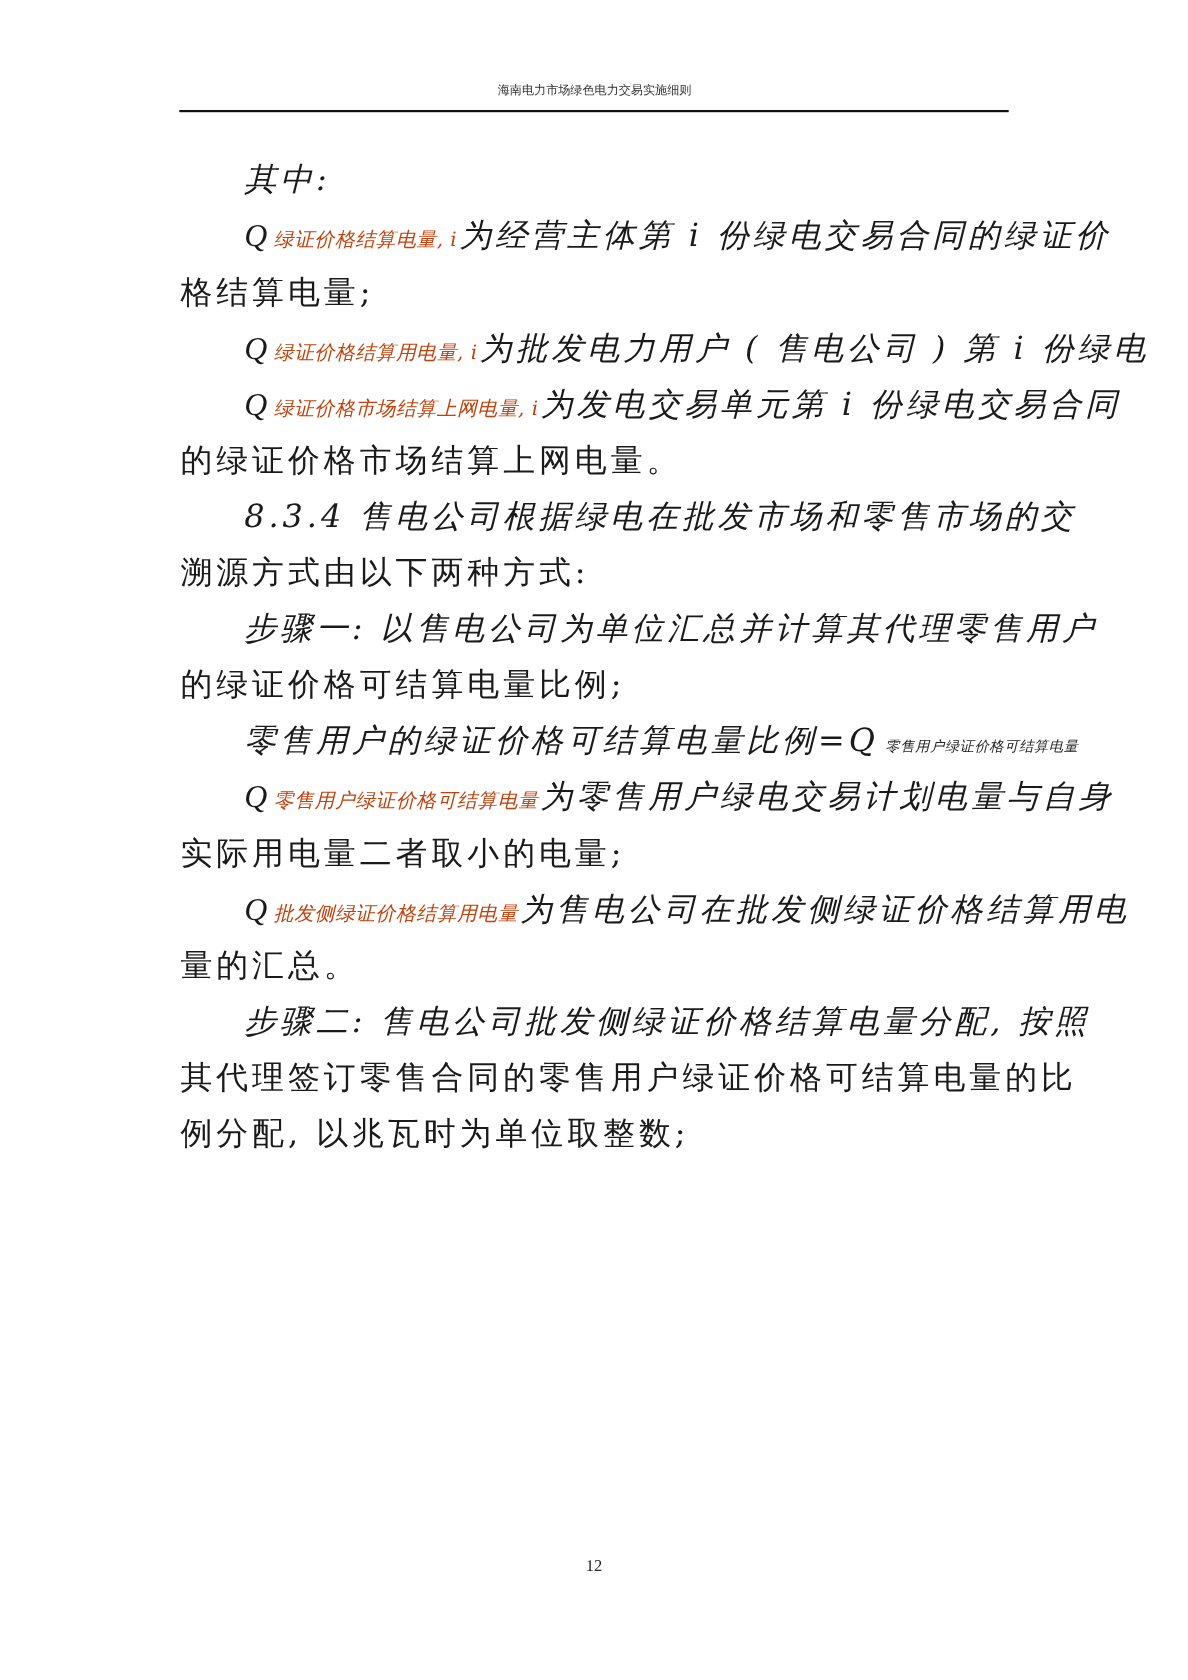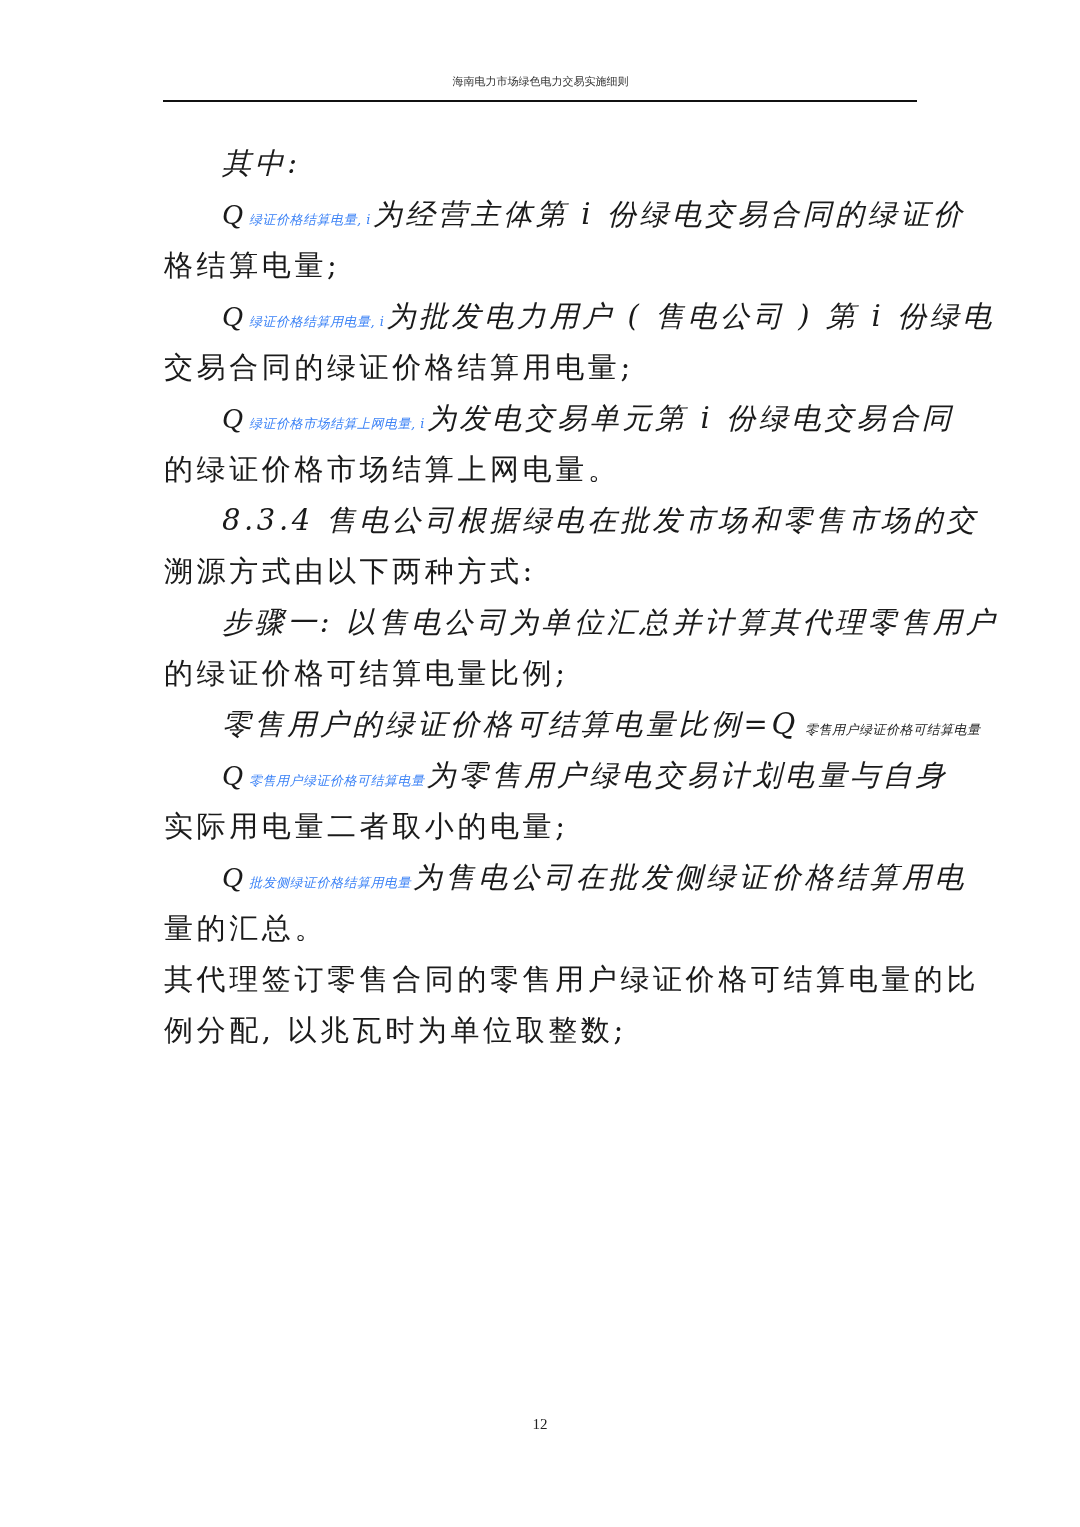--- a/index.html
+++ b/index.html
@@ -42,27 +42,27 @@
     .line {
       height: 51px;
       line-height: 51px;
       font-size: 29px;
       white-space: nowrap;
       letter-spacing: 3.6px;
       color: #1a1a1a;
     }
     .indent { padding-left: 58px; font-style: italic; }
     .sub {
-      font-size: 13px;
+      font-size: 18px;
       letter-spacing: 0.5px;
       vertical-align: baseline;
       position: relative;
       top: 0px;
       margin: 0 2px 0 6px;
-      color: #3b82f6;
+      color: #c2410c;
     }
     .sub-right {
       font-size: 13px;
       letter-spacing: 0.5px;
       margin-left: 6px;
       color: #222;
     }
     .q {
       font-family: "Liberation Serif", "DejaVu Serif", serif;
       letter-spacing: 0;
@@ -89,21 +89,20 @@
 
   <div class="line indent">
     <span class="q">Q</span><span class="sub">绿证价格结算电量, i</span><span>为经营主体第 i 份绿电交易合同的绿证价</span>
   </div>
   <div class="line">格结算电量;</div>
 
 
   <div class="line indent">
     <span class="q">Q</span><span class="sub">绿证价格结算用电量, i</span><span>为批发电力用户 ( 售电公司 ) 第 i 份绿电</span>
   </div>
-  <div class="line">交易合同的绿证价格结算用电量;</div>
 
   <div class="line indent">
     <span class="q">Q</span><span class="sub">绿证价格市场结算上网电量, i</span><span>为发电交易单元第 i 份绿电交易合同</span>
   </div>
   <div class="line">的绿证价格市场结算上网电量。</div>
 
   <div class="line indent">8.3.4 售电公司根据绿电在批发市场和零售市场的交</div>
   <div class="line">溯源方式由以下两种方式:</div>
 
 
@@ -117,17 +116,18 @@
   <div class="line indent">
     <span class="q">Q</span><span class="sub">零售用户绿证价格可结算电量</span><span>为零售用户绿电交易计划电量与自身</span>
   </div>
   <div class="line">实际用电量二者取小的电量;</div>
 
   <div class="line indent">
     <span class="q">Q</span><span class="sub">批发侧绿证价格结算用电量</span><span>为售电公司在批发侧绿证价格结算用电</span>
   </div>
   <div class="line">量的汇总。</div>
 
+  <div class="line indent">步骤二: 售电公司批发侧绿证价格结算电量分配, 按照</div>
   <div class="line">其代理签订零售合同的零售用户绿证价格可结算电量的比</div>
   <div class="line">例分配, 以兆瓦时为单位取整数;</div>
 </div>
 
 <div class="page-number">12</div>
 
 </body></html>

